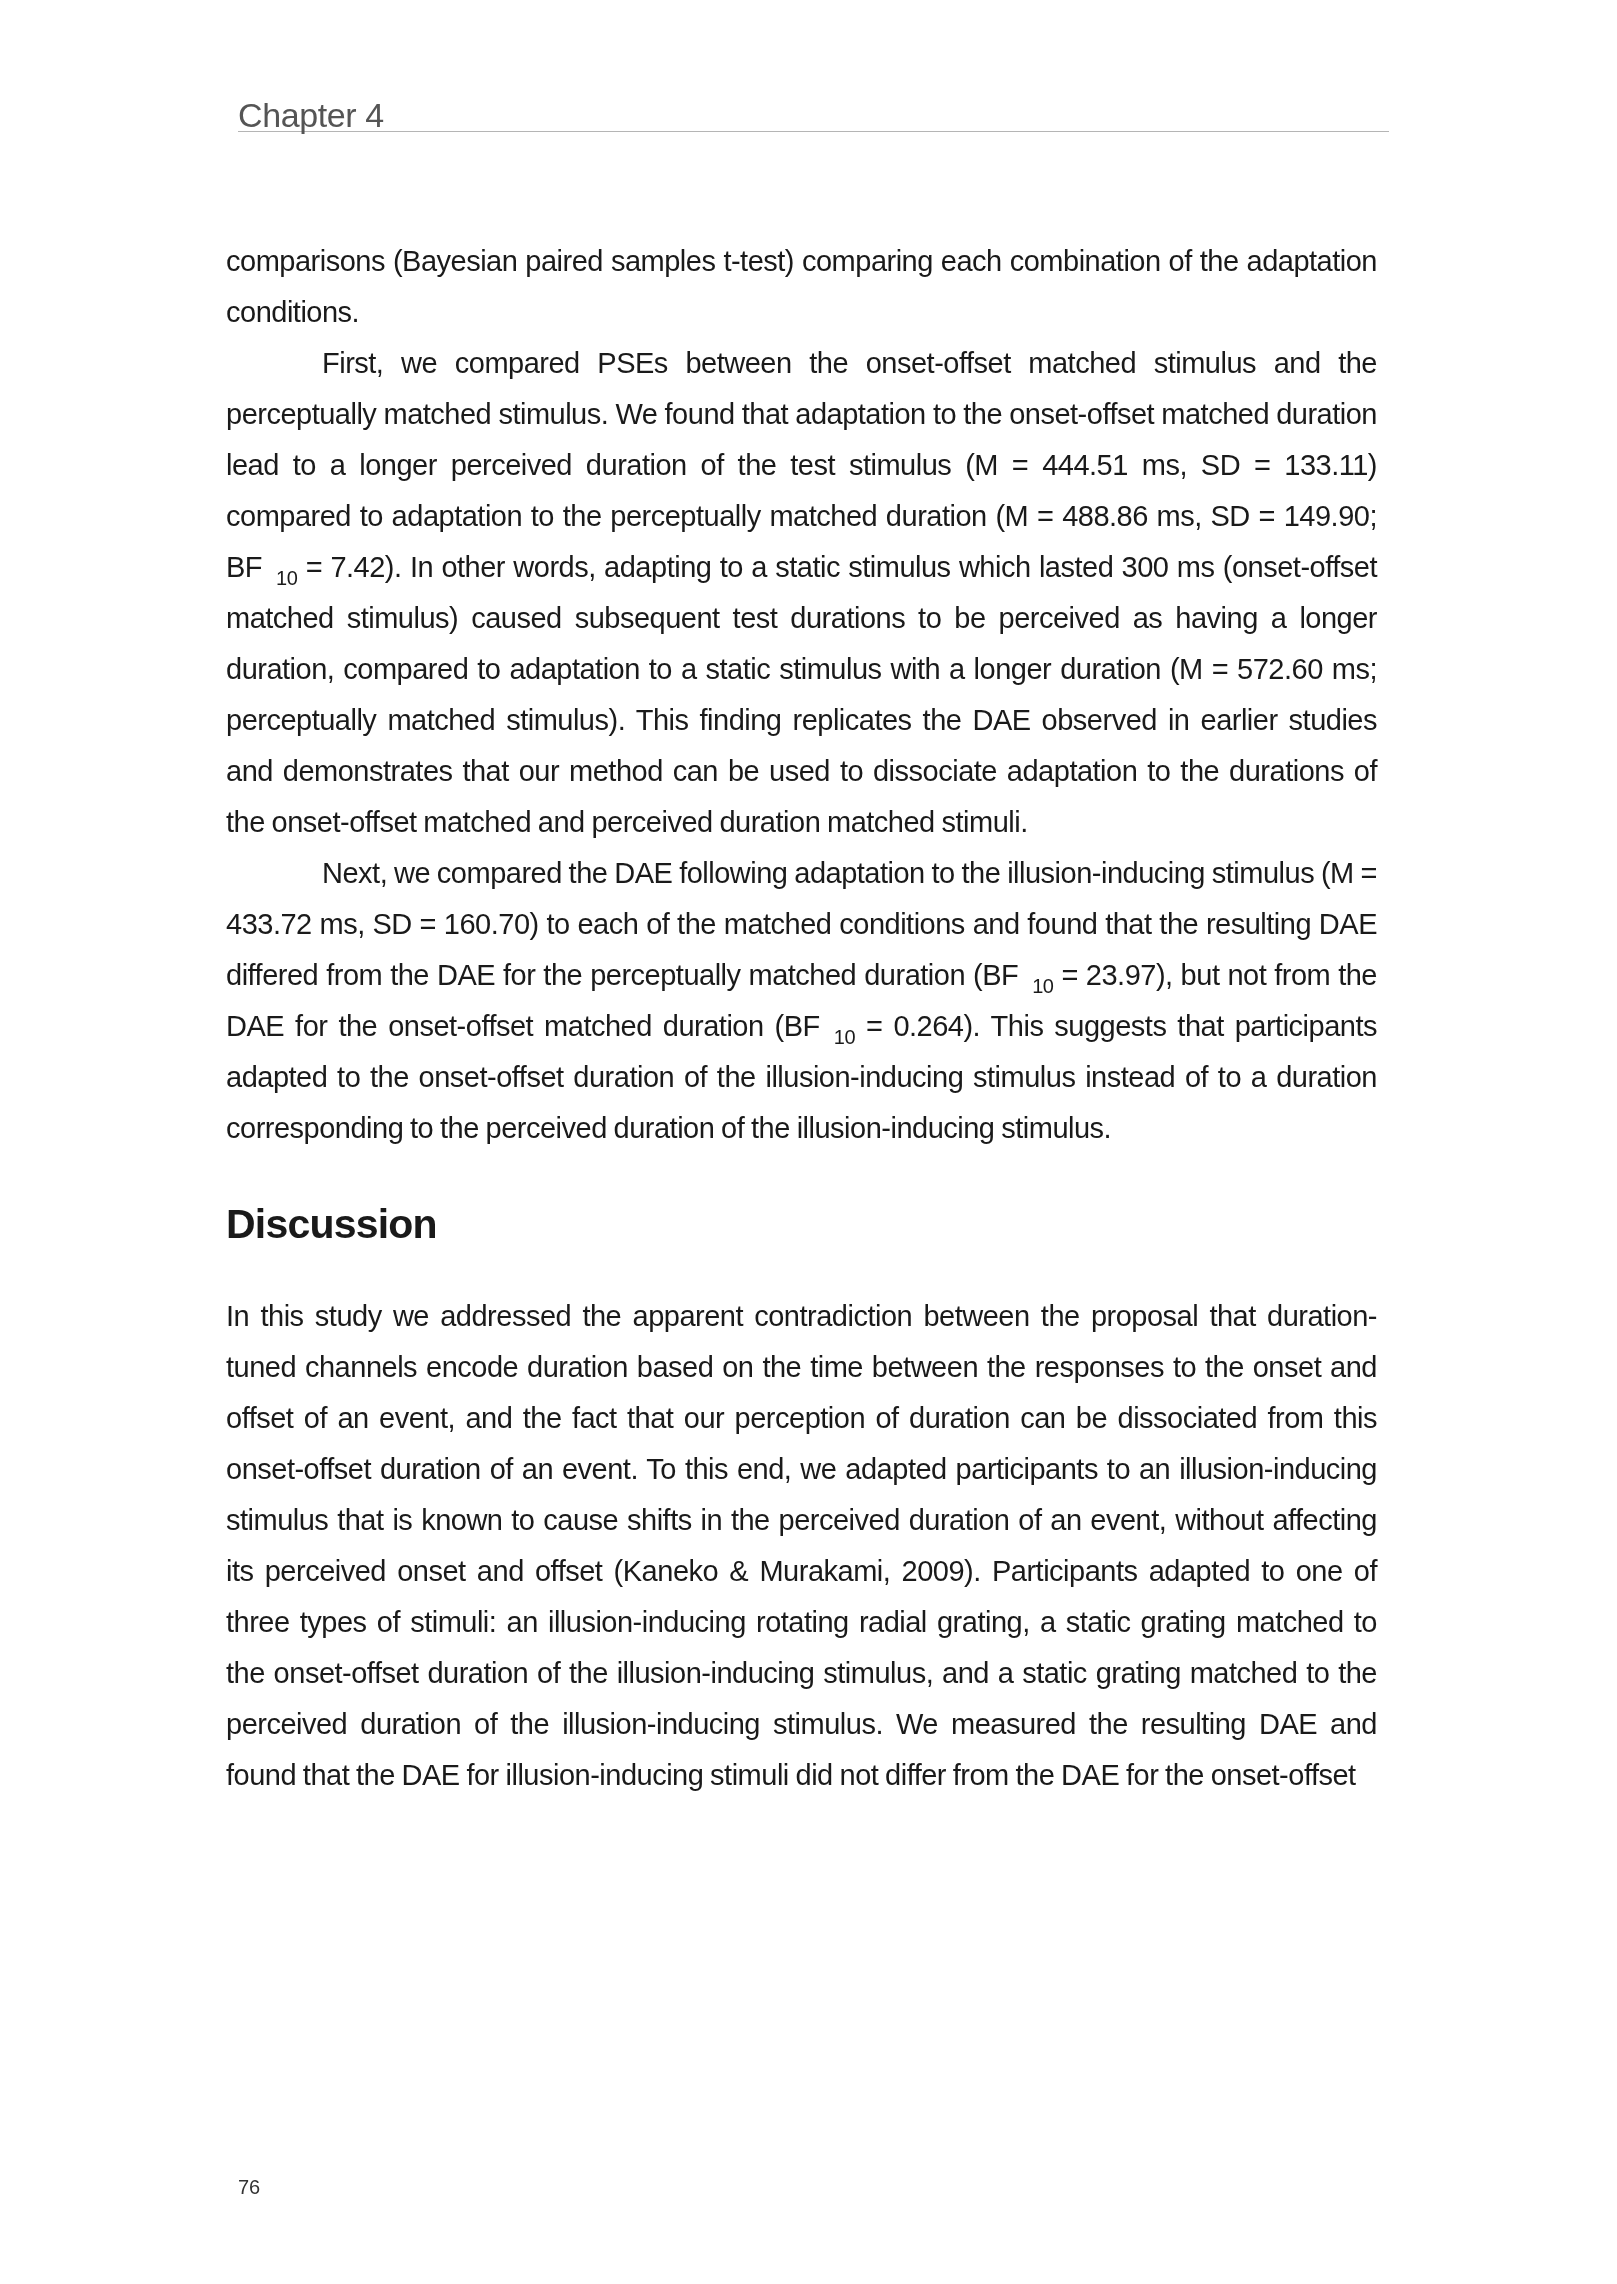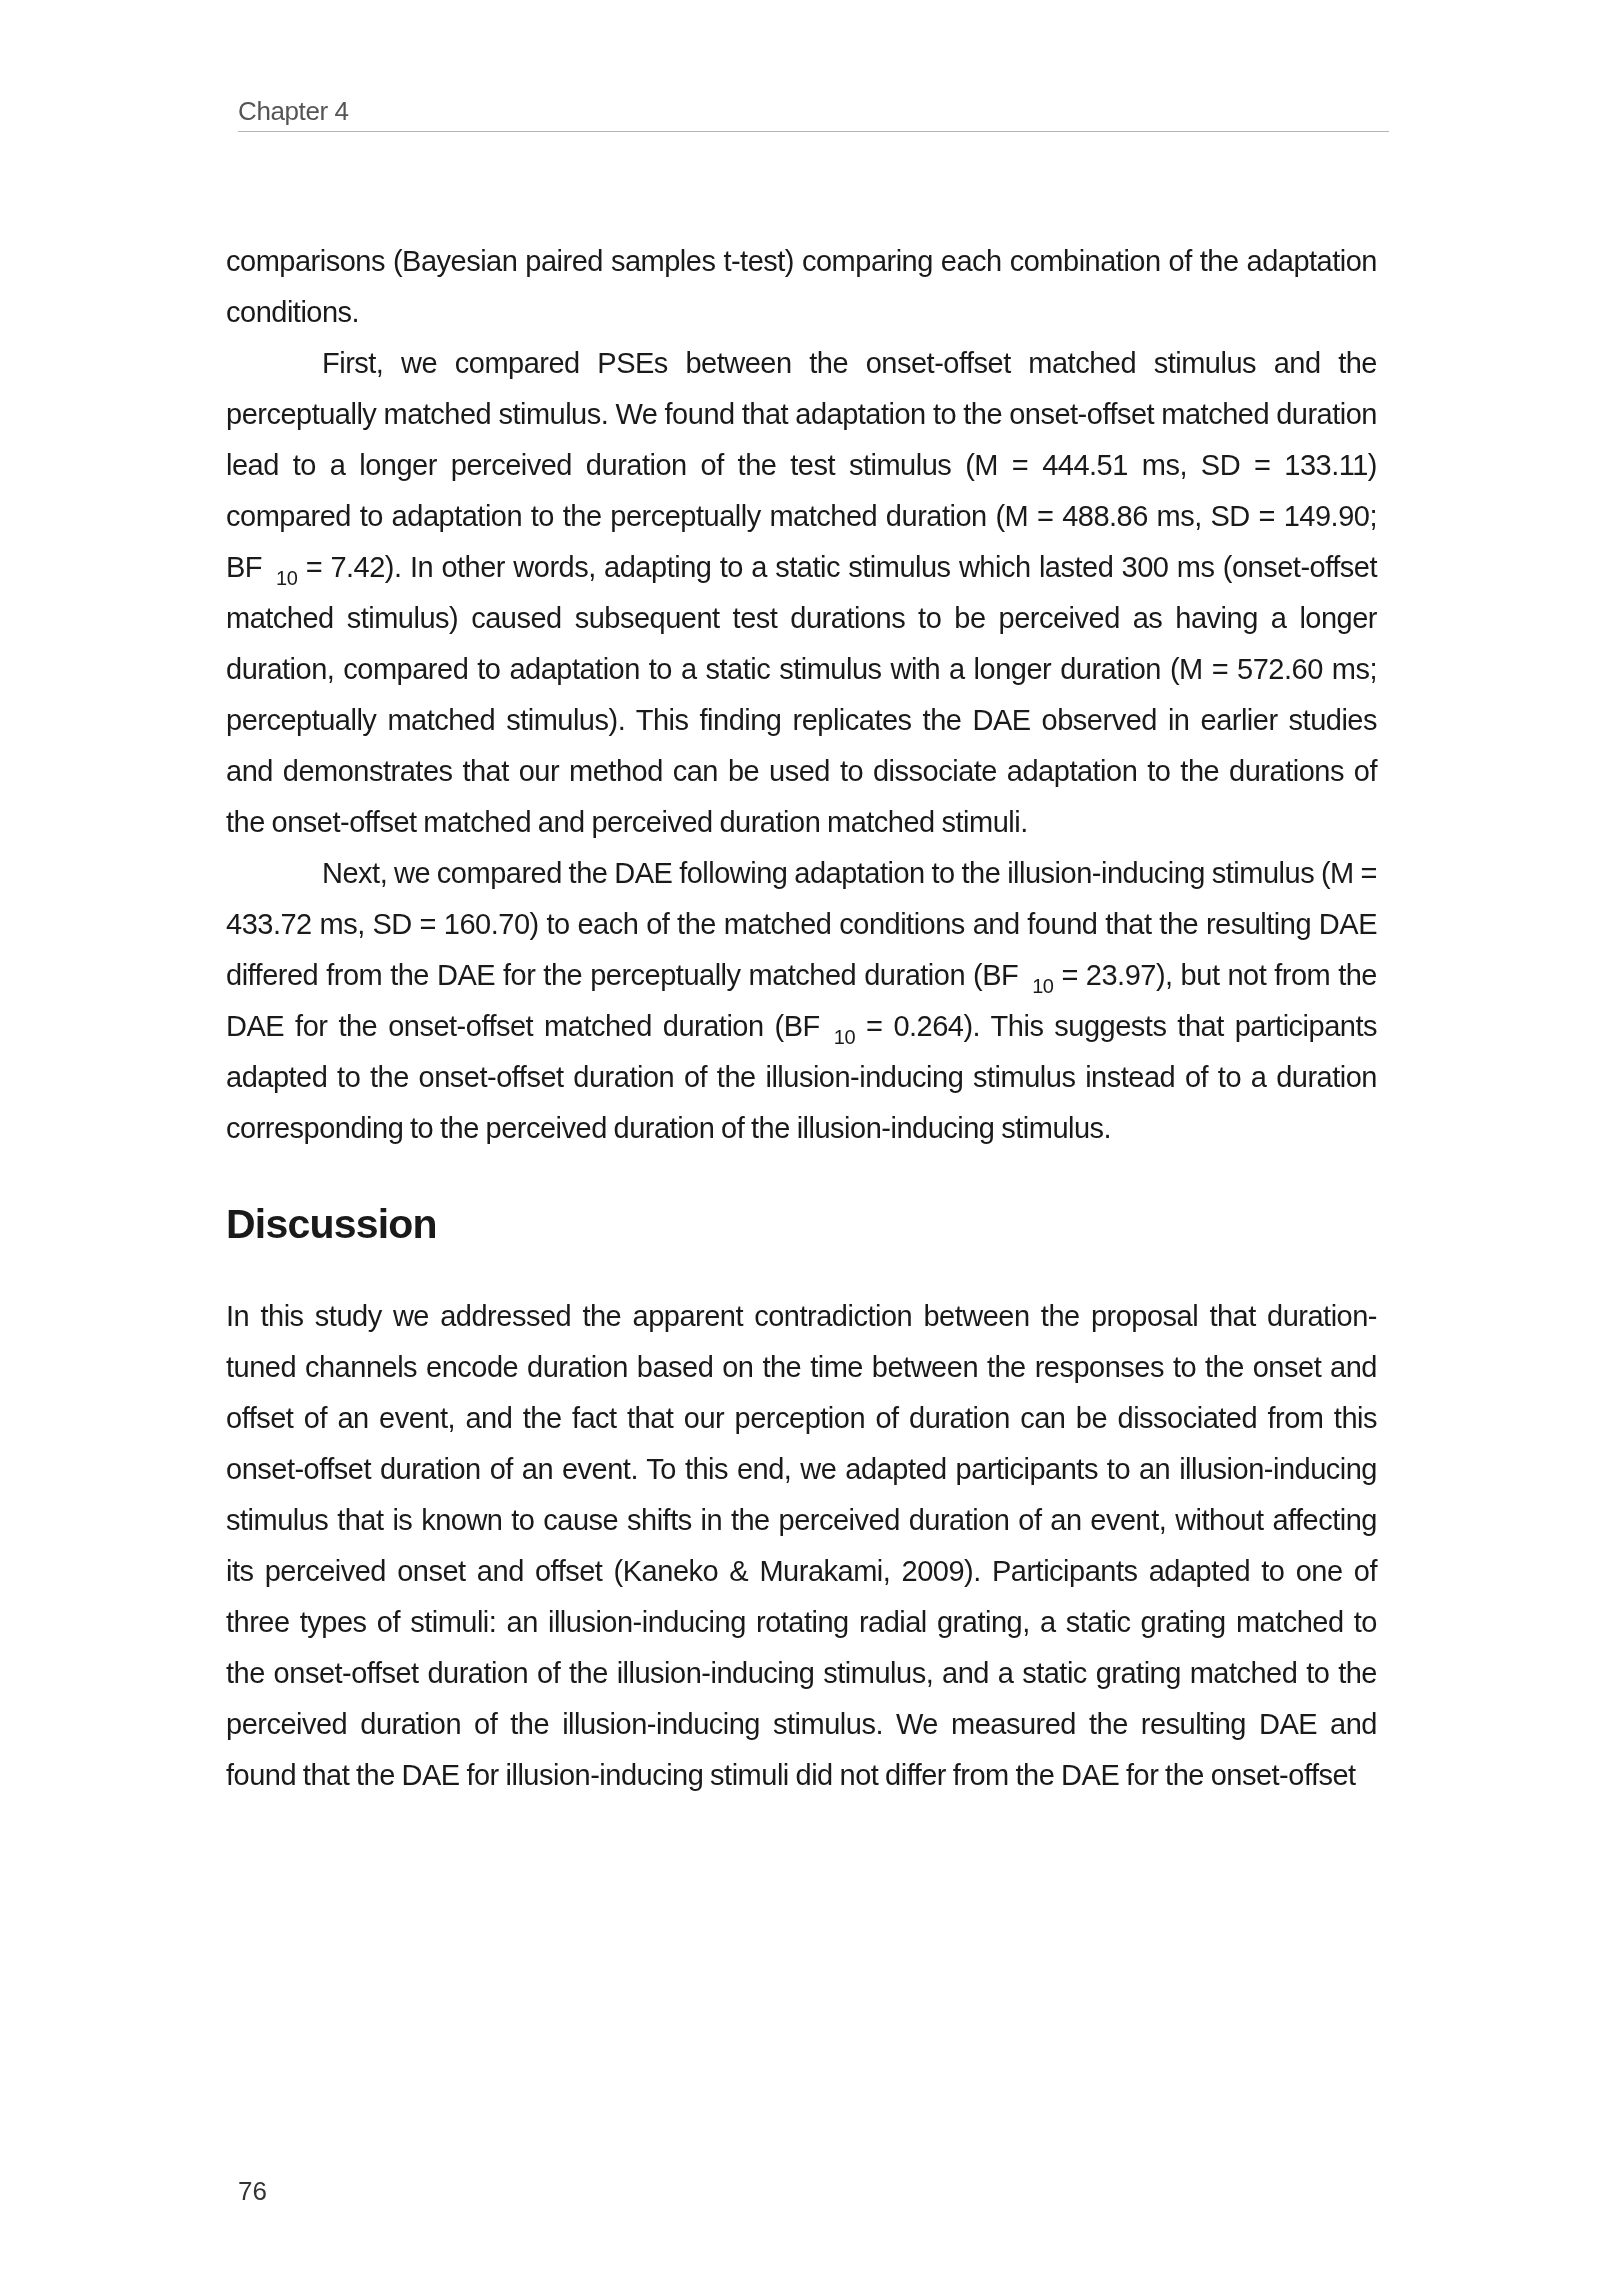--- a/index.html
+++ b/index.html
@@ -20,21 +20,21 @@
       left: 238px;
       top: 93px;
       width: 1151px;
       height: 38px;
       border-bottom: 1.5px solid #b5b5b5;
     }
     .running-header span {
       position: absolute;
       left: 0;
       top: 3px;
-      font-size: 26px;
+      font-size: 34px;
       color: #555555;
       letter-spacing: -0.4px;
     }
     .content {
       position: absolute;
       left: 226px;
       top: 236px;
       width: 1151px;
     }
     .para {
@@ -60,21 +60,21 @@
     sub {
       font-size: 20px;
       line-height: 0;
       vertical-align: -7.6px;
       margin-left: 14px;
     }
     .page-number {
       position: absolute;
       left: 238px;
       top: 2176px;
-      font-size: 26px;
+      font-size: 20px;
       color: #333333;
     }
   </style>
 </head>
 <body>
 
 <div class="running-header">
   <span>Chapter 4</span>
 </div>
 

